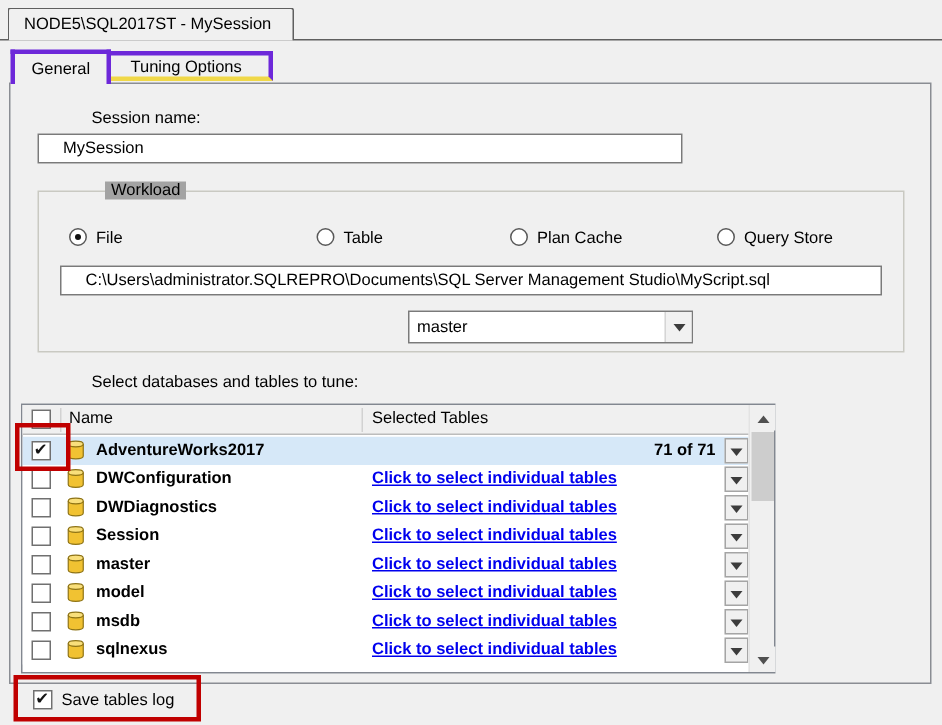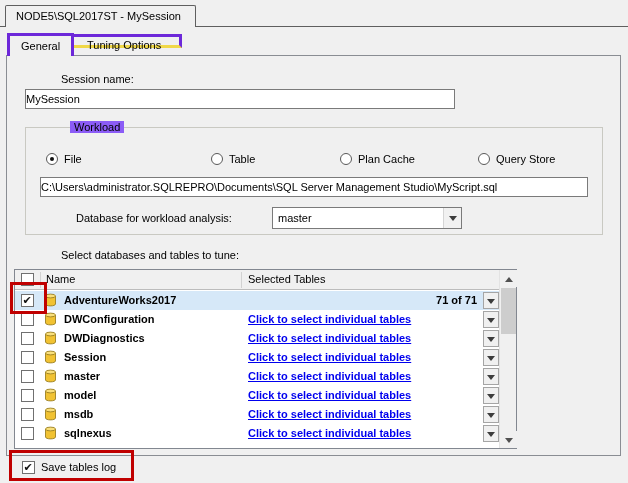--- a/index.html
+++ b/index.html
@@ -15,36 +15,36 @@
   .doc-tab { left:5px; top:5px; height:22px; line-height:21px; padding:0 14px 0 10px;
     font-weight:normal; background:#f0f0f0; border:1px solid #5f5f5f; border-bottom:none;
     border-radius:2px 2px 0 0; z-index:4; }
   .doc-panel { left:0; top:26px; width:628px; height:457px;
     border-top:1px solid #5f5f5f; background:#f0f0f0; }
 
   
   .tab { background:#f0f0f0; border:3px solid #6d28d9; }
   .tab-general { left:7px; top:6px; height:23px; line-height:21px; padding:0 11px;
     border-bottom:none; z-index:3; }
-  .tab-tuning { left:66px; top:7px; height:14px; line-height:17px; padding:0 18px;
+  .tab-tuning { left:66px; top:7px; height:20px; line-height:17px; padding:0 18px;
     border-bottom:3px solid var(--tab-accent,#f0d848); z-index:1; }
 
   
   .content { left:6px; top:28px; width:615px; height:401px;
     border:1px solid #8a8d93; background:#f0f0f0; z-index:2; }
 
   .lbl { white-space:nowrap;margin-left:36px; }
   .session-label { left:18px; top:17px; }
   .textbox { background:#fff; border:1px solid #7a7a7a; height:20px; line-height:18px;
-    padding:0 0; font-family:inherit; font-size:11px; color:#000; }
+    padding:0 16px; font-family:inherit; font-size:11px; color:#000; }
   .session-input { left:18px; top:33px; width:430px; }
 
   
   .group { left:18px; top:71px; width:578px; height:108px; border:1px solid #c9c9c2; }
-  .group-label { left:8px; top:-7px; background:#8b5cf6; padding:0 4px; }
+  .group-label { left:8px; top:-7px; background:#a3a3a3; padding:0 4px; }
   .radio-item { top:24px; height:14px; line-height:14px; white-space:nowrap; }
   .ri1 { left:20px; } .ri2 { left:185px; } .ri3 { left:314px; } .ri4 { left:452px; }
   .radio { display:inline-block; width:12px; height:12px; border:1px solid #595959;
     border-radius:50%; background:#fff; vertical-align:-2px; margin-right:6px; position:relative; }
   .radio.on::after { content:""; position:absolute; left:3px; top:3px; width:4px; height:4px;
     border-radius:50%; background:#101010; }
   .path-input { left:14px; top:49px; width:548px; white-space:nowrap; overflow:hidden; }
   .db-label { left:14px; top:84px; }
   .combo { left:246px; top:79px; width:190px; height:22px; background:#fff; border:1px solid #7a7a7a; }
   .combo .txt { position:absolute; left:5px; top:0; line-height:20px; }
@@ -135,21 +135,20 @@
         </div>
         <div class="abs radio-item ri3">
           <span class="radio"></span><span>Plan Cache</span>
         </div>
         <div class="abs radio-item ri4">
           <span class="radio"></span><span>Query Store</span>
         </div>
 
         <input class="abs textbox path-input" value="C:\Users\administrator.SQLREPRO\Documents\SQL Server Management Studio\MyScript.sql" style="">
 
-        <div class="abs lbl db-label">Database for workload analysis:</div>
         <div class="abs combo">
           <span class="txt">master</span>
           <span class="btn">
               <span class="tri-down"></span>
             </span>
         </div>
       </div>
 
       <div class="abs lbl tune-label">Select databases and tables to tune:</div>
 

